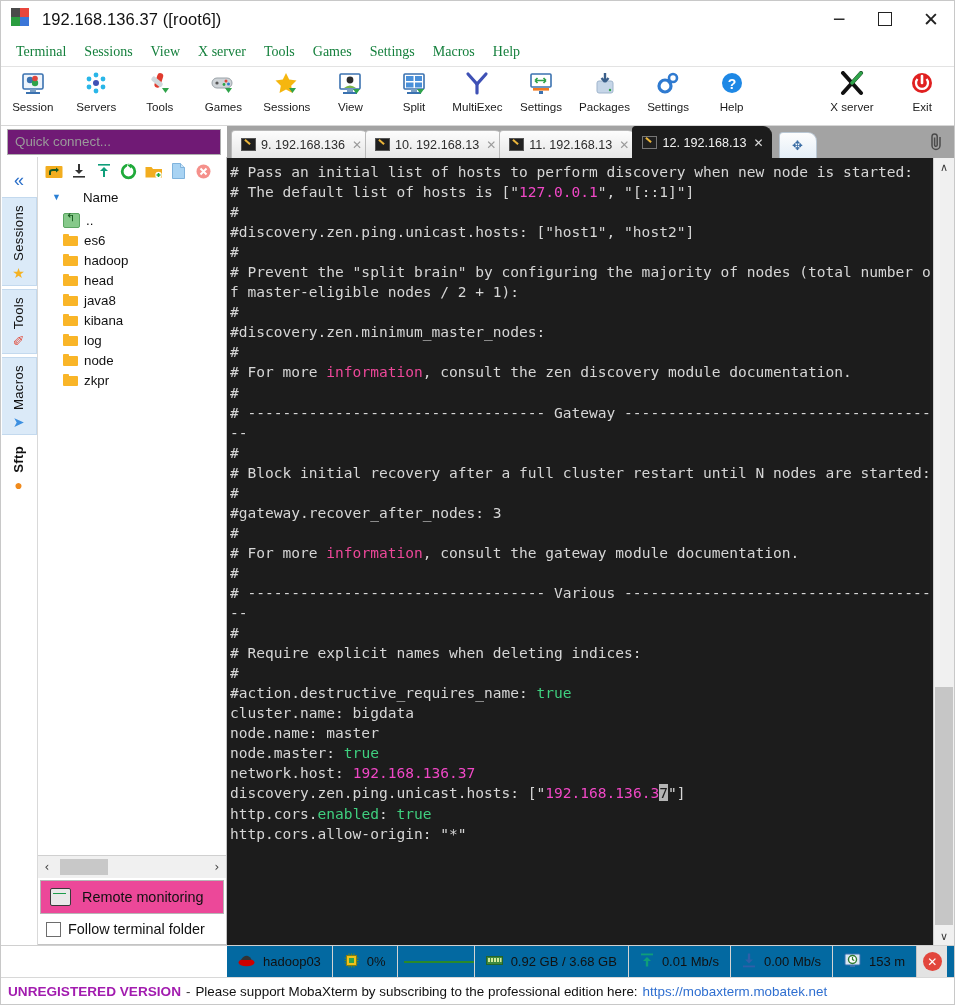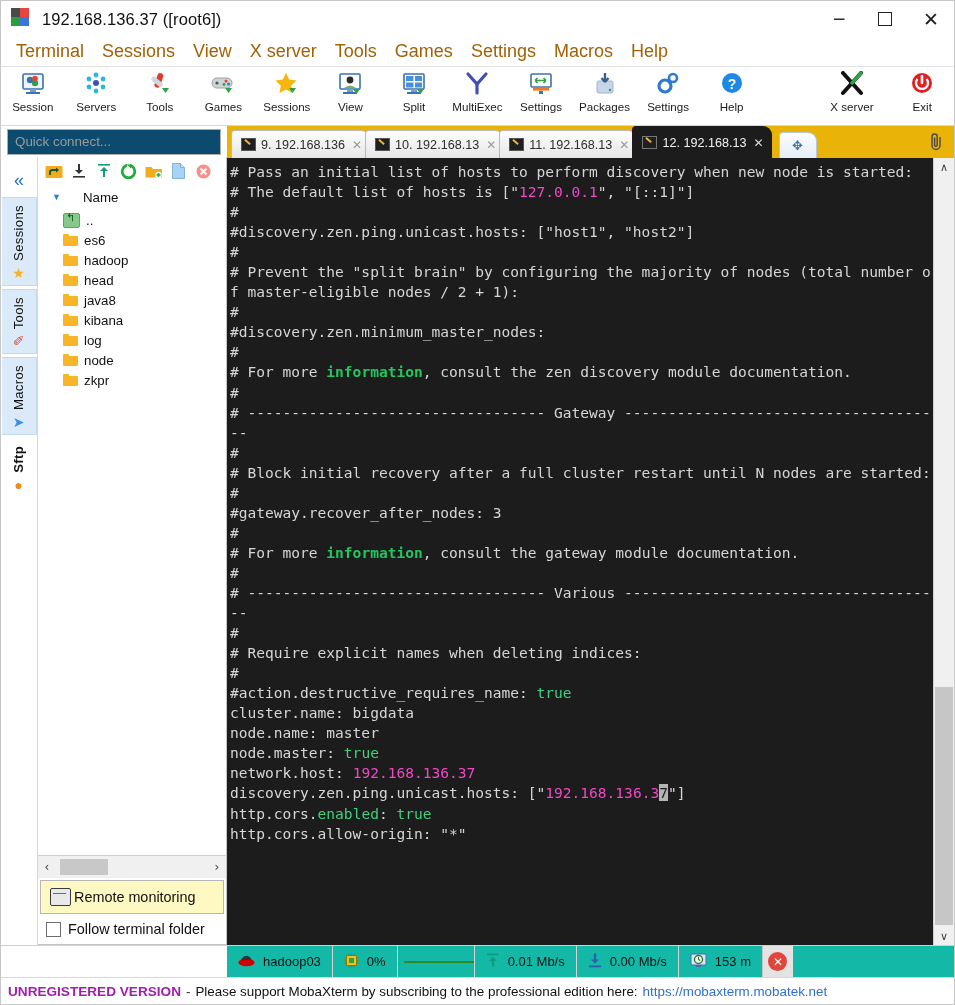--- a/index.html
+++ b/index.html
@@ -24,37 +24,37 @@
   .wbtns{margin-left:auto;display:flex;height:36px;}
   .wbtn{width:46px;height:36px;display:flex;align-items:center;justify-content:center;
         font-size:15px;color:#222;font-family:"DejaVu Sans",sans-serif;}
   .wbtn.min{font-size:17px;}
   .wbtn.max span{display:block;width:12px;height:12px;border:1.4px solid #222;}
   .wbtn.close{font-size:19px;}
 
   
   .menubar{height:29px;flex:0 0 29px;display:flex;align-items:center;padding-left:6px;
            background:#fff;border-bottom:1px solid #e3e3e3;}
-  .menu-item{font-size:18px;color:#a16207;padding:3px 9px;cursor:default;white-space:nowrap;}
+  .menu-item{font-size:14px;color:#15803d;padding:3px 9px;cursor:default;white-space:nowrap;font-family:Liberation Serif, serif;}
 
   
   .toolbar{height:56px;flex:0 0 56px;display:flex;align-items:flex-start;
            background:#fff;border-bottom:1px solid #d7d7d7;padding-top:2px;}
   .tbtn{width:66px;display:flex;flex-direction:column;align-items:center;gap:1px;cursor:default;}
   .tbtn .ico{height:30px;display:flex;align-items:center;justify-content:center;}
   .tbtn .lbl{font-size:11.6px;color:#1a1a1a;white-space:nowrap;}
   .tb-spacer{width:52px;}
 
   
   .body{flex:1 1 auto;display:flex;min-height:0;background:#fff;}
 
   
   .leftpanel{width:226px;flex:0 0 226px;display:flex;flex-direction:column;min-height:0;}
   .qc-wrap{height:31px;flex:0 0 31px;display:flex;align-items:center;padding:0 6px;}
-  .quickconnect{flex:1;height:24px;border:1px solid #adadad;background:#0c4a6e;
+  .quickconnect{flex:1;height:24px;border:1px solid #adadad;background:#701a75;
                 display:flex;align-items:center;padding:0 7px;font-size:13.4px;color:#9a9a9a;}
   .lp-main{flex:1 1 auto;display:flex;min-height:0;}
 
   .vtabs{width:36px;flex:0 0 36px;display:flex;flex-direction:column;align-items:center;
          background:#fff;border-right:1px solid #d9d9d9;padding-top:6px;}
   .collapse{color:#2a6fc9;font-size:18px;height:34px;display:flex;align-items:center;justify-content:center;width:100%;}
   .vtab{width:34px;background:#dbeaf8;border:1px solid #c3d9ee;border-left:none;
         display:flex;flex-direction:column;align-items:center;justify-content:center;
         padding:7px 0 5px;margin-bottom:3px;}
   .vtab.active{background:#fff;border-color:#fff;}
@@ -80,33 +80,33 @@
          position:relative;flex:0 0 15px;}
   .upico:after{content:"↰";position:absolute;left:2px;top:-3px;font-size:11px;color:#13561c;font-family:"DejaVu Sans",sans-serif;}
 
   .hscroll{height:22px;flex:0 0 22px;display:flex;align-items:center;background:#f0f0f0;
            border-top:1px solid #d0d0d0;}
   .hs-arrow{width:18px;height:20px;display:flex;align-items:center;justify-content:center;
             font-size:12px;color:#404040;font-family:"DejaVu Sans",sans-serif;}
   .hs-track{flex:1;height:20px;background:#f0f0f0;position:relative;}
   .hs-thumb{position:absolute;left:4px;top:2px;width:48px;height:16px;background:#c8c8c8;}
 
-  .rmon{height:32px;flex:0 0 32px;margin:2px 2px 0;background:#fef9c3;border:1px solid #b6b6b6;
-        display:flex;align-items:center;gap:3px;padding-left:9px;font-size:14.4px;color:#111;}
+  .rmon{height:32px;flex:0 0 32px;margin:2px 2px 0;background:#ec4899;border:1px solid #b6b6b6;
+        display:flex;align-items:center;gap:11px;padding-left:9px;font-size:14.4px;color:#111;}
   .mon-ico{width:19px;height:16px;background:#e9e9e9;border:1.6px solid #3a3a3a;border-radius:2px;
            position:relative;flex:0 0 19px;}
   .mon-ico:after{content:"";position:absolute;left:1.5px;top:4px;width:13px;height:5px;
                  border-top:1.6px solid #1b9c4a;}
   .follow{height:30px;flex:0 0 30px;display:flex;align-items:center;gap:7px;padding-left:8px;
           font-size:14.4px;color:#111;background:#fff;}
   .chk{width:13px;height:13px;border:1px solid #6d6d6d;background:#fff;flex:0 0 13px;}
 
   
   .rightpanel{flex:1 1 auto;display:flex;flex-direction:column;min-width:0;background:#fff;}
-  .tabbar{height:32px;flex:0 0 32px;display:flex;align-items:flex-end;background:#eab308;
+  .tabbar{height:32px;flex:0 0 32px;display:flex;align-items:flex-end;background:#a3a3a3;
           padding-left:4px;position:relative;}
   .tab{height:27px;display:flex;align-items:center;gap:5px;padding:0 7px 0 9px;
        background:linear-gradient(#fdfdfd,#e6e6e6);border:1px solid #b9b9b9;border-bottom:none;
        border-radius:4px 9px 0 0;font-size:12.6px;color:#2c2c2c;margin-right:-5px;
        max-width:142px;overflow:hidden;white-space:nowrap;}
   .tab.active{background:#1c1c1c;border-color:#1c1c1c;color:#f2f2f2;height:31px;z-index:5;}
   .tab .tico{width:13px;height:11px;background:#1f1f1f;border:1px solid #555;flex:0 0 13px;position:relative;}
   .tab .tico:after{content:"";position:absolute;left:2px;top:1.5px;width:7px;height:2px;background:#e8b33a;transform:rotate(42deg);}
   .tab.active .tico{border-color:#777;}
   .tab .tlbl{overflow:hidden;text-overflow:clip;}
@@ -117,32 +117,32 @@
           border-radius:4px 9px 0 0;color:#3b6ea5;font-size:13px;}
   .clip{margin-left:auto;margin-right:9px;margin-bottom:4px;color:#4b4b4b;font-size:15px;}
 
   .termwrap{flex:1 1 auto;display:flex;min-height:0;background:#1c1c1c;}
   .term{flex:1 1 auto;min-width:0;overflow:hidden;background:#1c1c1c;
         font-family:"DejaVu Sans Mono","Liberation Mono",monospace;
         font-size:14.55px;line-height:20.05px;color:#d6d6d6;padding:4px 0 0 3px;
         white-space:pre-wrap;word-break:break-all;}
   .term .c-mag{color:#f048c6;}
   .term .c-grn{color:#3fd07f;}
-  .term .c-cya{color:#22c55e;font-weight:bold;}
+  .term .c-cya{color:#ec4899;}
   .term .cur{background:#b4b4b4;color:#1c1c1c;}
 
   .vscroll{width:20px;flex:0 0 20px;background:#f0f0f0;border-left:1px solid #d0d0d0;
            display:flex;flex-direction:column;align-items:center;}
   .vs-arrow{width:20px;height:18px;display:flex;align-items:center;justify-content:center;
             font-size:11px;color:#3a3a3a;font-family:"DejaVu Sans",sans-serif;}
   .vs-track{flex:1;width:20px;position:relative;background:#f0f0f0;}
   .vs-thumb{position:absolute;left:1px;width:18px;background:#c6c6c6;}
 
   
-  .statusbar{height:31px;flex:0 0 31px;display:flex;align-items:stretch;background:#14b8a6;
+  .statusbar{height:31px;flex:0 0 31px;display:flex;align-items:stretch;background:#0369a1;
              border-top:1px solid #d0d0d0;}
   .sb-pad{width:226px;flex:0 0 226px;background:#fff;}
   .sb-cell{display:flex;align-items:center;gap:8px;padding:0 11px;border-right:1px solid #d4d4d4;
            font-size:13px;color:#111;white-space:nowrap;}
   .sb-graph{width:68px;background:#000;border:1px solid #2a8a2a;margin:4px 0;}
   .sb-close{width:30px;display:flex;align-items:center;justify-content:center;background:#e3e3e3;
             border-left:1px solid #c4c4c4;}
   .x-circ{width:19px;height:19px;border-radius:50%;background:#e2453c;color:#fff;font-size:12px;
           display:flex;align-items:center;justify-content:center;font-family:"DejaVu Sans",sans-serif;}
 
@@ -584,20 +584,33 @@
             <path d="M0.5 5 h2 M0.5 7.5 h2 M0.5 10 h2 M12.5 5 h2 M12.5 7.5 h2 M12.5 10 h2 M5 0.5 v2 M7.5 0.5 v2 M10 0.5 v2 M5 12.5 v2 M7.5 12.5 v2 M10 12.5 v2" stroke="#5a8a2a" stroke-width="1.2"></path>
           </svg>
       </span>
       <span>0%</span>
     </div>
     <div class="sb-cell" style="padding:0 0 0 6px">
       <span class="sb-graph"></span>
     </div>
     <div class="sb-cell">
       <span>
+        <svg width="17" height="13" viewBox="0 0 17 13">
+            <rect x="0.5" y="2.5" width="16" height="8" fill="#3f8a3f" stroke="#276427"></rect>
+            <rect x="2" y="4" width="2" height="4" fill="#d4ea9a"></rect>
+            <rect x="5" y="4" width="2" height="4" fill="#d4ea9a"></rect>
+            <rect x="8" y="4" width="2" height="4" fill="#d4ea9a"></rect>
+            <rect x="11" y="4" width="2" height="4" fill="#d4ea9a"></rect>
+            <rect x="14" y="4" width="1.5" height="4" fill="#d4ea9a"></rect>
+          </svg>
+      </span>
+      <span>0.92 GB / 3.68 GB</span>
+    </div>
+    <div class="sb-cell">
+      <span>
         <svg width="14" height="15" viewBox="0 0 14 15">
             <rect x="1" y="0.5" width="12" height="1.8" fill="#0f9e7a"></rect>
             <path d="M7 13.5 v-8" stroke="#0f9e7a" stroke-width="2.4"></path>
             <path d="M3 8 l4-4 4 4z" fill="#0f9e7a"></path>
           </svg>
       </span>
       <span>0.01 Mb/s</span>
     </div>
     <div class="sb-cell">
       <span>

